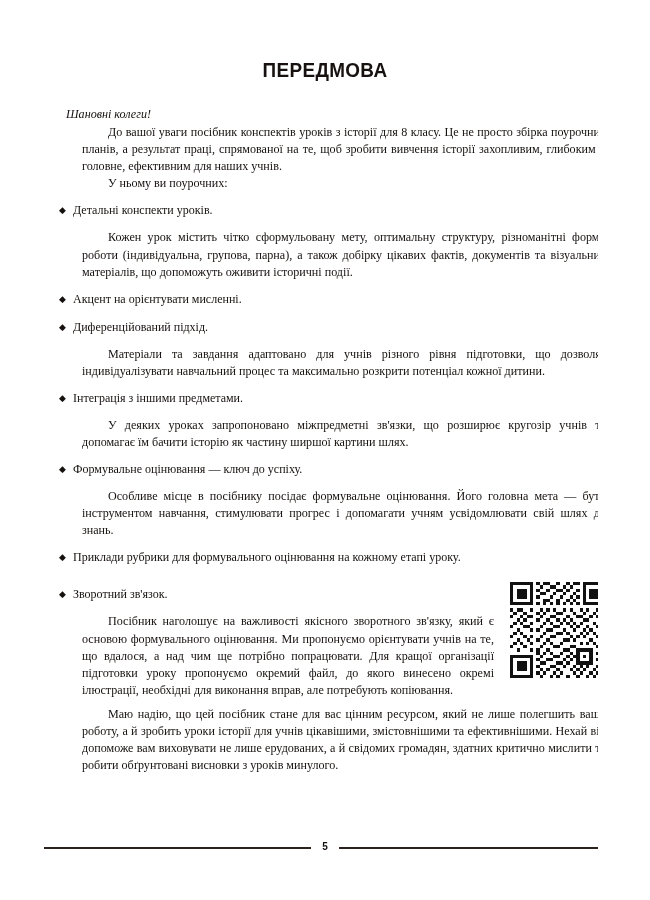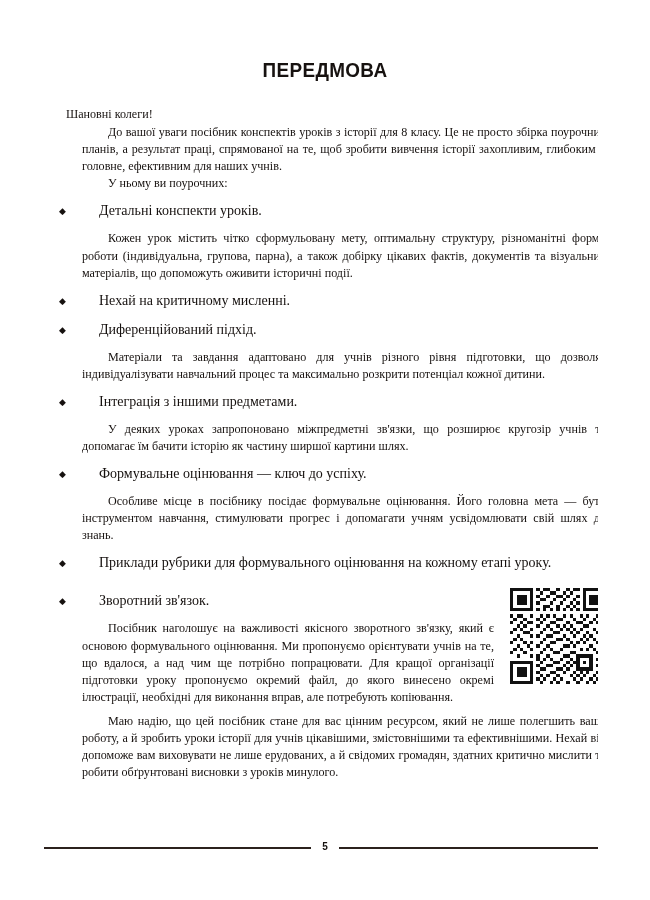--- a/index.html
+++ b/index.html
@@ -46,20 +46,21 @@
     margin: 0;
     font-size: 12.1px;
     line-height: 17.1px;
     text-align: justify;
     text-justify: inter-word;
     hyphens: manual;
     color: #16110f;
   }
 
   .greeting {
+    font-style: italic;
     font-weight: normal;
     text-indent: 22px;
     text-align: left;
     margin-bottom: 1px;
   }
 
   .para {
     text-indent: 26px;
     margin-left: 38px;
   }
@@ -74,24 +75,23 @@
   .bullet-mark {
     flex: 0 0 auto;
     width: 14px;
     font-size: 9px;
     line-height: 17px;
     color: #16110f;
     transform: translateY(-1px);
   }
   .bullet-text {
     flex: 1 1 auto;
-    font-size: 14px;
+    font-size: 12px;
     line-height: 17.1px;
     text-align: left;
-    margin-left: 26px;
   }
   .spacer-xs { height: 7px; }
 
   
   .qr-float {
     float: right;
     width: 96px;
     height: 104px;
     margin: 2px 0 4px 16px;
     shape-margin: 6px;
@@ -143,21 +143,21 @@
     <p class="para">У ньому ви поурочних:</p>
 
     <div class="bullet-line">
       <span class="bullet-mark">◆</span>
       <span class="bullet-text">Детальні конспекти уроків.</span>
     </div>
     <p class="para">Кожен урок містить чітко сформульовану мету, оптимальну структуру, різноманітні форми роботи (індивідуальна, групова, парна), а також добірку цікавих фактів, документів та візуальних матеріалів, що допоможуть оживити історичні події.</p>
 
     <div class="bullet-line">
       <span class="bullet-mark">◆</span>
-      <span class="bullet-text">Нехай на критичному мисленні.</span>
+      <span class="bullet-text">Акцент на орієнтувати мисленні.</span>
     </div>
 
     <div class="bullet-line">
       <span class="bullet-mark">◆</span>
       <span class="bullet-text">Диференційований підхід.</span>
     </div>
     <p class="para">Матеріали та завдання адаптовано для учнів різного рівня підготовки, що дозволяє індивідуалізувати навчальний процес та максимально розкрити потенціал кожної дитини.</p>
 
     <div class="bullet-line">
       <span class="bullet-mark">◆</span>

